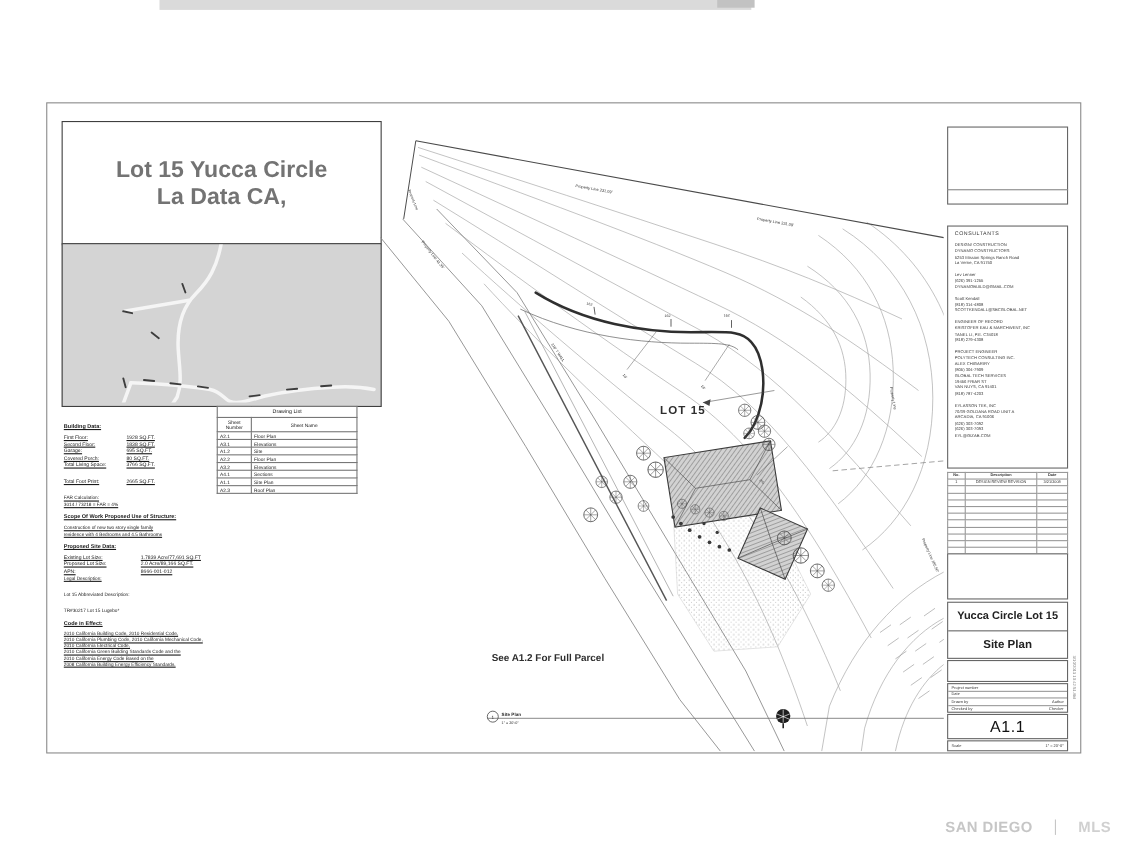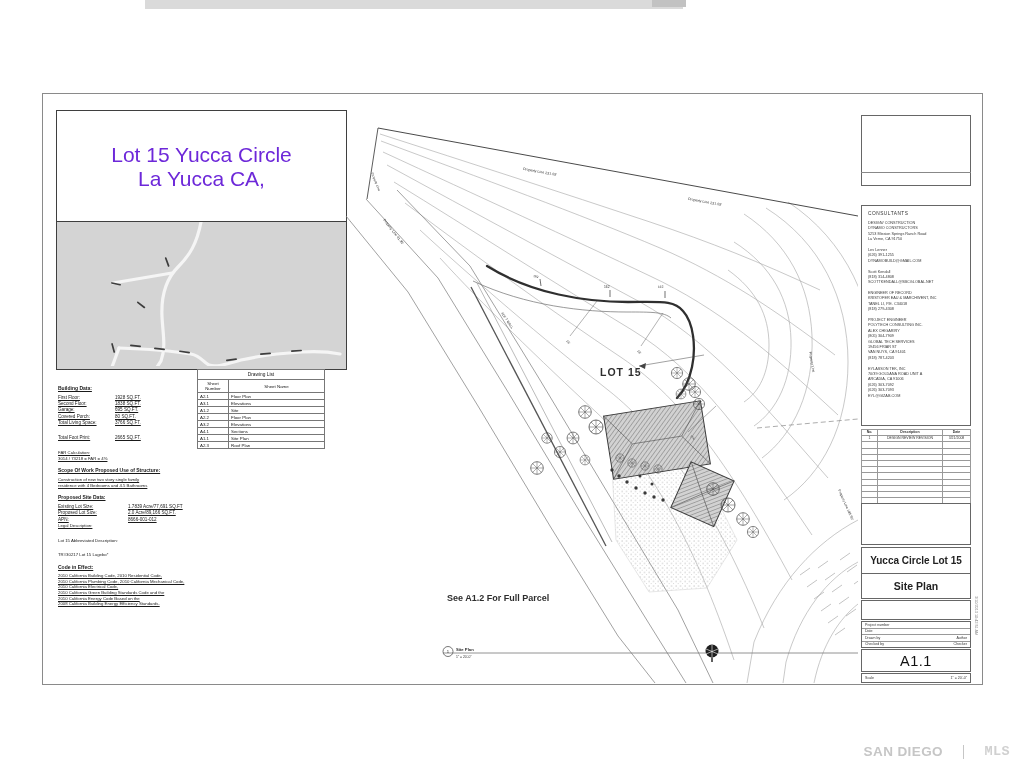--- a/index.html
+++ b/index.html
@@ -8,21 +8,21 @@
   .abs{position:absolute;}
   
   .top-strip{left:145px;top:0;width:538px;height:9px;background:#dadada;}
   .top-strip-dark{left:652px;top:0;width:34px;height:7px;background:#c2c2c2;}
   .dot-artifact{left:961px;top:148px;width:5px;height:4px;background:#b0b0b0;border-radius:50%;}
   
   .sheet{left:42px;top:93px;width:939px;height:590px;border:1.2px solid #8a8a8a;background:#fff;}
   
   .titlebox{left:56px;top:110px;width:289px;height:111px;border:1.5px solid #3f3f3f;background:#fff;
             display:flex;flex-direction:column;justify-content:center;align-items:center;}
-  .titlebox div{font-size:21px;line-height:1.1;color:#6d28d9;}
+  .titlebox div{font-size:21px;line-height:1.1;color:#737373;font-weight:bold;}
   .mapbox{left:56px;top:221px;width:289px;height:147px;border:1.5px solid #3f3f3f;background:#d4d4d4;overflow:hidden;}
   .datacol{left:58px;top:379px;width:144px;font-size:4.6px;line-height:1.3;color:#1a1a1a;}
   .datacol .h{font-weight:700;font-size:5px;margin-top:6px;margin-bottom:3px;}
   .datacol .row{display:flex;margin-bottom:0.5px;}
   .datacol .lab{width:57px;}
   .datacol .slab{width:70px;}
   .u{text-decoration:underline;}
   .mt{margin-top:9px;}
   .mt2{margin-top:20px;}
   .sm{font-size:4.3px;}
@@ -57,37 +57,37 @@
   .inforow:last-child{border-bottom:none;}
   .tb-num{top:649px;height:23px;display:flex;align-items:center;justify-content:center;
           font-size:14.5px;color:#111;letter-spacing:0.5px;}
   .tb-scale{top:673px;height:10px;display:flex;justify-content:space-between;align-items:center;
             font-size:3.6px;padding:0 3px;color:#333;}
   .stamp{left:974px;top:596px;height:82px;writing-mode:vertical-rl;font-size:3.8px;color:#8a8a8a;}
   
   .watermark{right:14px;top:744px;display:flex;align-items:center;gap:20px;
              font-size:13.5px;font-weight:700;letter-spacing:0.4px;color:#c6c6c6;}
   .watermark .bar{width:1.5px;height:14px;background:#c6c6c6;}
-  .watermark .mls{color:#d0d0d0;font-family:Liberation Mono, monospace;}
+  .watermark .mls{color:#d0d0d0;}
   svg text{font-family:"Liberation Sans",sans-serif;fill:#2e2e2e;}
 </style>
 </head>
 <body>
 
 <div class="page">
 
   <div class="abs top-strip"></div>
   <div class="abs top-strip-dark"></div>
   <div class="abs dot-artifact"></div>
 
   <div class="abs sheet"></div>
 
   <div class="abs titlebox">
     <div>Lot 15 Yucca Circle</div>
-    <div>La Yucca CA,</div>
+    <div>La Data CA,</div>
   </div>
 
   <div class="abs mapbox">
     <svg width="286" height="144" viewBox="57 223 286 144">
       <g stroke="#f5f5f5" stroke-width="3.2" fill="none" stroke-linecap="round">
         <path d="M201,223 C197,244 190,256 178,268 C166,280 161,298 162,318 C163,336 166,348 161,362 L157,368"></path>
         <path d="M172,274 C154,277 136,280 113,284"></path>
         <path d="M119,349 C146,350 172,352 191,355 C201,357 204,364 209,366 C217,369 229,364 241,361 C263,356 284,354 302,353 C317,352 330,353 340,355"></path>
         <path d="M119,349 L112,368"></path>
       </g>

